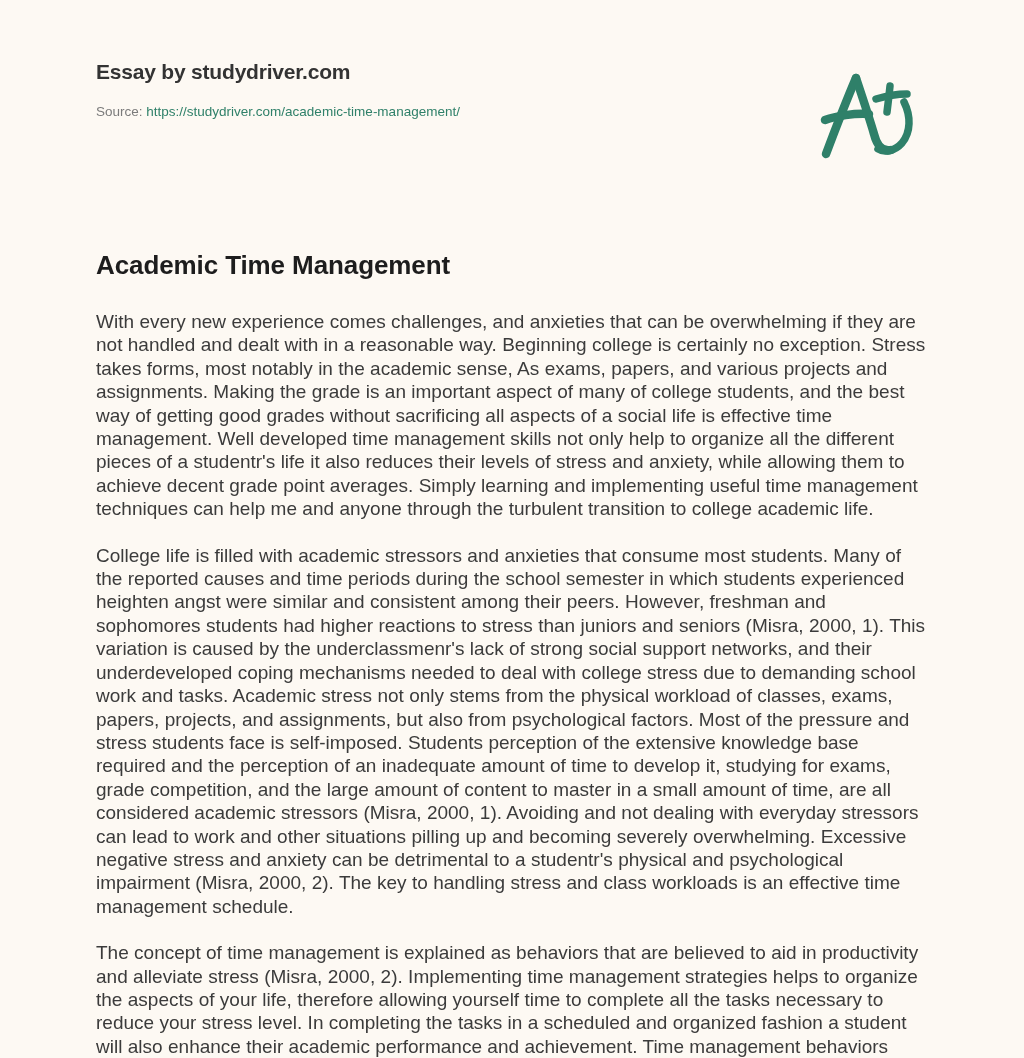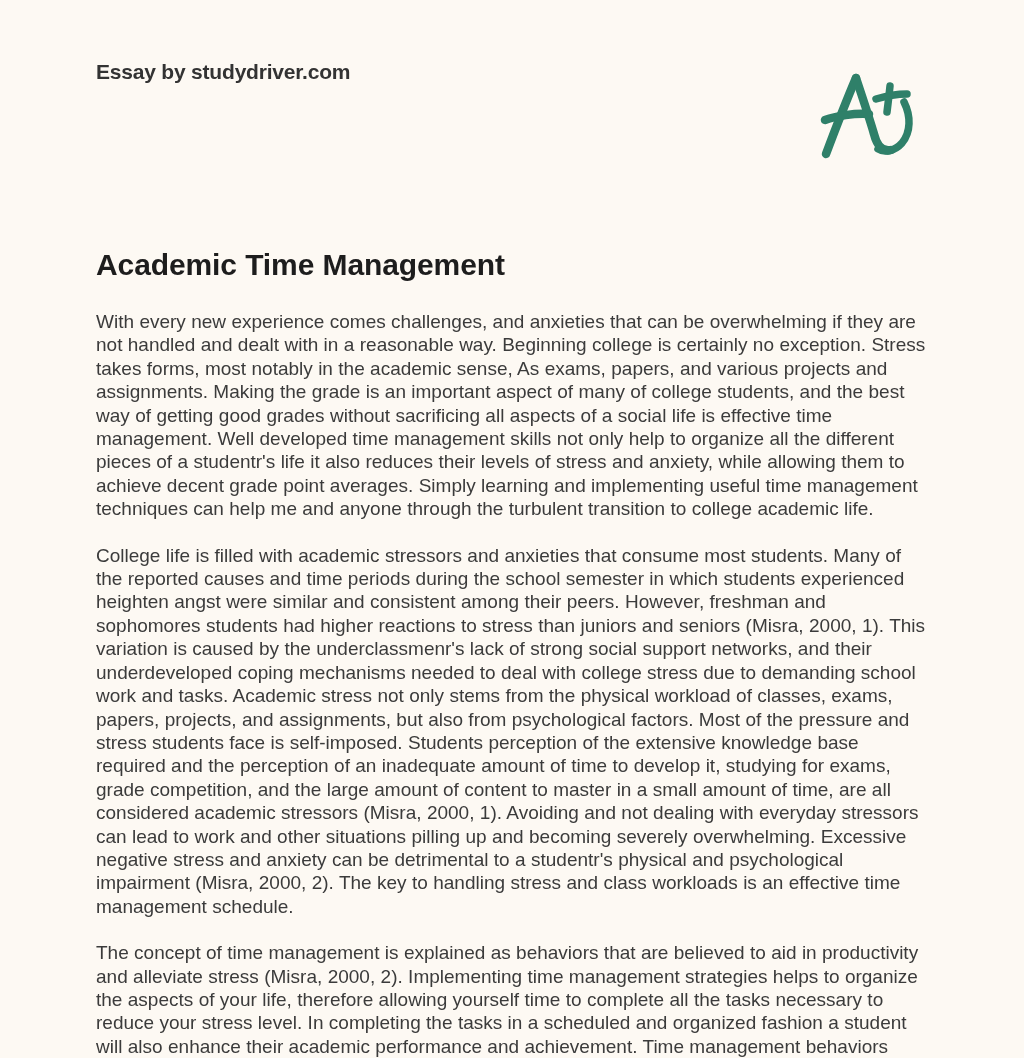--- a/index.html
+++ b/index.html
@@ -75,21 +75,21 @@
 
   
   .article {
     position: absolute;
     left: 96px;
     top: 248px;
     width: 834px;
   }
 
   .article-title {
-    font-size: 30px;
+    font-size: 26px;
     font-weight: 600;
     color: #1d1d1d;
     line-height: 34px;
     margin: 0 0 28px 0;
     letter-spacing: -0.1px;
   }
 
   .article-body p {
     font-size: 19px;
     line-height: 23.4px;
@@ -102,20 +102,24 @@
     margin-bottom: 4px;
   }
 </style>
 </head>
 <body>
 
 <div class="page">
 
   <div class="header">
     <div class="brand-title">Essay by studydriver.com</div>
+    <div class="source-line">
+      <span class="source-label">Source:</span>
+      <a class="source-url" href="#">https://studydriver.com/academic-time-management/</a>
+    </div>
   </div>
 
   <div class="logo">
     <svg viewBox="0 0 112 94" xmlns="http://www.w3.org/2000/svg">
       <g fill="none" stroke="#2f8069" stroke-linecap="round" stroke-linejoin="round">
 
         <path d="M44 8 C 38 22, 26 52, 14 84" stroke-width="8.5"></path>
 
         <path d="M44 8 C 50 26, 58 50, 62 64 C 65 76, 71 82, 79 80" stroke-width="8.5"></path>
 

